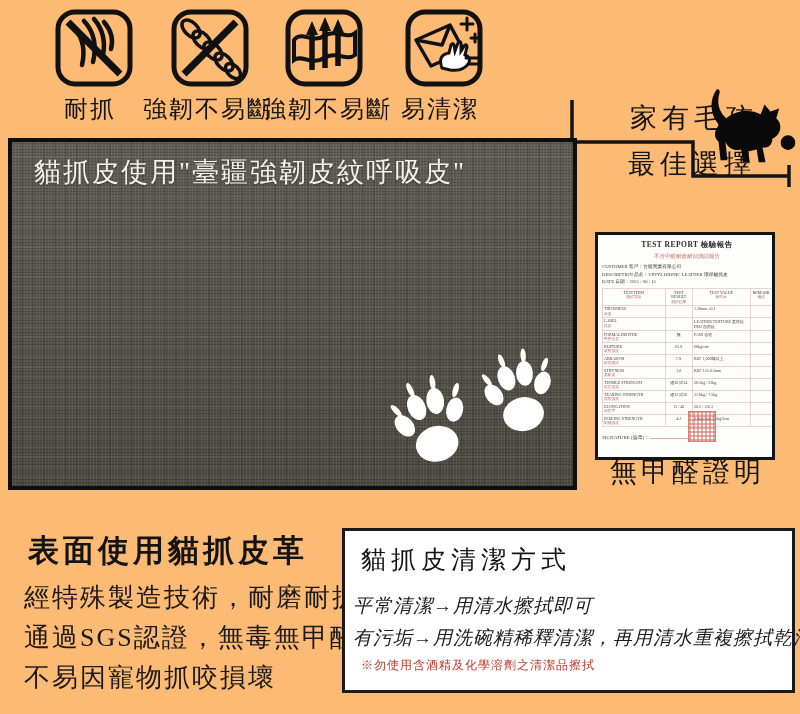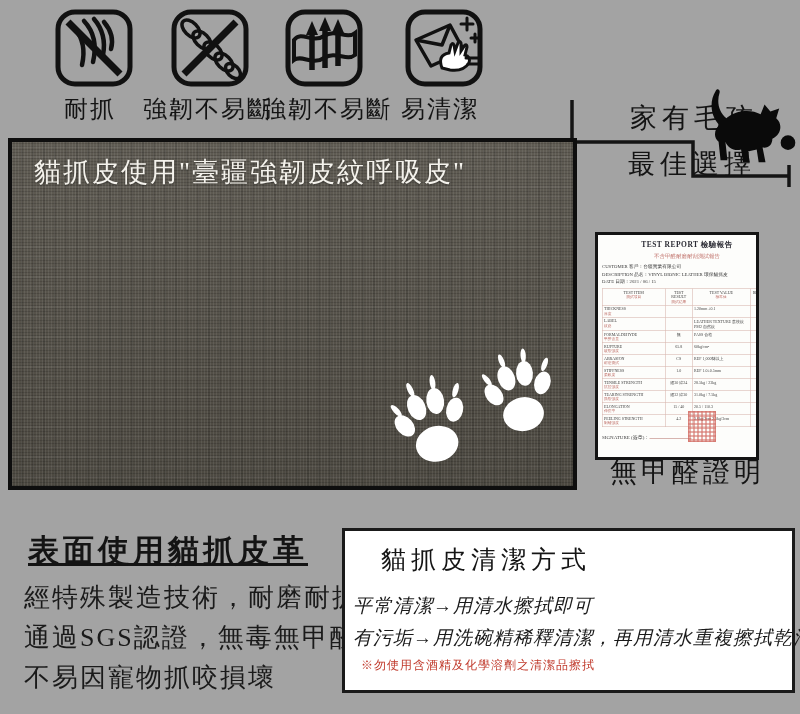--- a/index.html
+++ b/index.html
@@ -1,16 +1,16 @@
 <!DOCTYPE html>
 <html><head>
 <meta charset="utf-8">
 <style>
   html,body{margin:0;padding:0;background:#ffffff;}
-  .stage{position:relative;width:800px;height:714px;background:#a3a3a3;overflow:hidden;
+  .stage{position:relative;width:800px;height:714px;background:#fdba74;overflow:hidden;
          font-family:"Liberation Serif","DejaVu Serif",serif;color:#111;}
   .abs{position:absolute;}
 
   
   .feat-icon{width:80px;height:80px;}
   .feat-label{font-size:24px;letter-spacing:2px;text-align:center;white-space:nowrap;color:#141414;}
 
   
   .tagline{font-size:27px;letter-spacing:5px;white-space:nowrap;color:#141414;margin-left:46px;}
 
@@ -21,21 +21,21 @@
             repeating-linear-gradient(90deg, rgba(255,255,255,0.07) 0 1px, rgba(0,0,0,0) 1px 3px),
             repeating-linear-gradient(0deg, rgba(0,0,0,0.14) 0 1px, rgba(0,0,0,0) 1px 3px),
             repeating-linear-gradient(90deg, rgba(0,0,0,0) 0 9px, rgba(0,0,0,0.10) 9px 11px),
             repeating-linear-gradient(0deg, rgba(0,0,0,0) 0 8px, rgba(255,255,255,0.05) 8px 10px),
             linear-gradient(180deg, rgba(255,255,255,0.05), rgba(0,0,0,0.12));}
   .fabric-caption{left:22px;top:12px;font-size:27px;letter-spacing:2px;color:#f4f2ec;white-space:nowrap;
                   text-shadow:0 1px 2px rgba(0,0,0,0.4);}
 
   
   .report-label{font-size:27px;letter-spacing:4px;text-align:center;color:#141414;white-space:nowrap;}
-  .report-box{left:595px;top:232px;width:164px;height:228px;box-sizing:border-box;border:3px solid #141414;background:#fdfdfb;overflow:hidden;}
+  .report-box{left:595px;top:232px;width:180px;height:228px;box-sizing:border-box;border:3px solid #141414;background:#fdfdfb;overflow:hidden;}
   .report-inner{position:absolute;left:0;top:0;width:356px;height:444px;transform:scale(0.5);transform-origin:0 0;
                 font-family:"Liberation Serif","DejaVu Serif",serif;padding:10px 8px;box-sizing:border-box;}
   .rep-title{text-align:center;font-size:15px;font-weight:bold;letter-spacing:1px;color:#2a2a33;}
   .rep-sub{text-align:center;font-size:11px;margin-top:5px;}
   .rep-fields{margin-top:7px;font-size:9.5px;color:#3a3a3a;line-height:1.55;}
   .rep-table{display:table;width:100%;border-collapse:collapse;margin-top:7px;}
   .trow{display:table-row;}
   .tcell{display:table-cell;border:1px solid #d3aca4;padding:2px 3px;vertical-align:top;font-size:8px;color:#444;}
   .tcell .en{display:block;color:#3c3c3c;}
   .tcell .zh{display:block;font-size:7.5px;}
@@ -43,26 +43,26 @@
   .c-item{width:37%;} .c-res{width:16%;text-align:center;} .c-val{width:34%;} .c-rem{width:13%;}
   .rep-sign{margin-top:12px;font-size:10px;color:#3a3a3a;}
   .sign-line{display:inline-block;width:84px;border-bottom:1.5px solid #b06a63;height:10px;}
   .stamp{position:absolute;left:180px;top:352px;width:52px;height:58px;opacity:0.85;
          background-image:
            repeating-linear-gradient(0deg, rgba(203,86,78,0.55) 0 4px, rgba(0,0,0,0) 4px 8px),
            repeating-linear-gradient(90deg, rgba(203,86,78,0.55) 0 4px, rgba(0,0,0,0) 4px 8px);
          border:2px solid rgba(203,86,78,0.6);}
 
   
-  .surface-heading{font-size:31px;font-weight:bold;letter-spacing:4px;white-space:nowrap;color:#141414;text-decoration:underline;}
+  .surface-heading{font-size:31px;font-weight:bold;letter-spacing:4px;white-space:nowrap;color:#141414;}
   .surface-line{font-size:26px;letter-spacing:2px;white-space:nowrap;color:#1a1a1a;}
 
   
   .clean-box{left:342px;top:528px;width:453px;height:165px;box-sizing:border-box;border:3px solid #1a1a1a;background:#fff;}
-  .clean-title{position:absolute;left:16px;top:12px;font-size:25px;letter-spacing:5px;white-space:nowrap;color:#141414;margin-left:20px;}
+  .clean-title{position:absolute;left:16px;top:12px;font-size:25px;letter-spacing:5px;white-space:nowrap;color:#141414;}
   .clean-line{position:absolute;left:8px;font-size:19px;letter-spacing:1px;white-space:nowrap;color:#1a1a1a;font-style:italic;}
   .clean-warning{position:absolute;left:16px;top:126px;font-size:12px;letter-spacing:1px;white-space:nowrap;}
 </style>
 </head>
 <body>
 
 <div class="stage">
 
   <svg class="abs feat-icon" style="left:54px;top:8px" viewBox="0 0 80 80">
     <rect x="4" y="4" width="72" height="72" rx="17" fill="none" stroke="#111" stroke-width="5"></rect>

